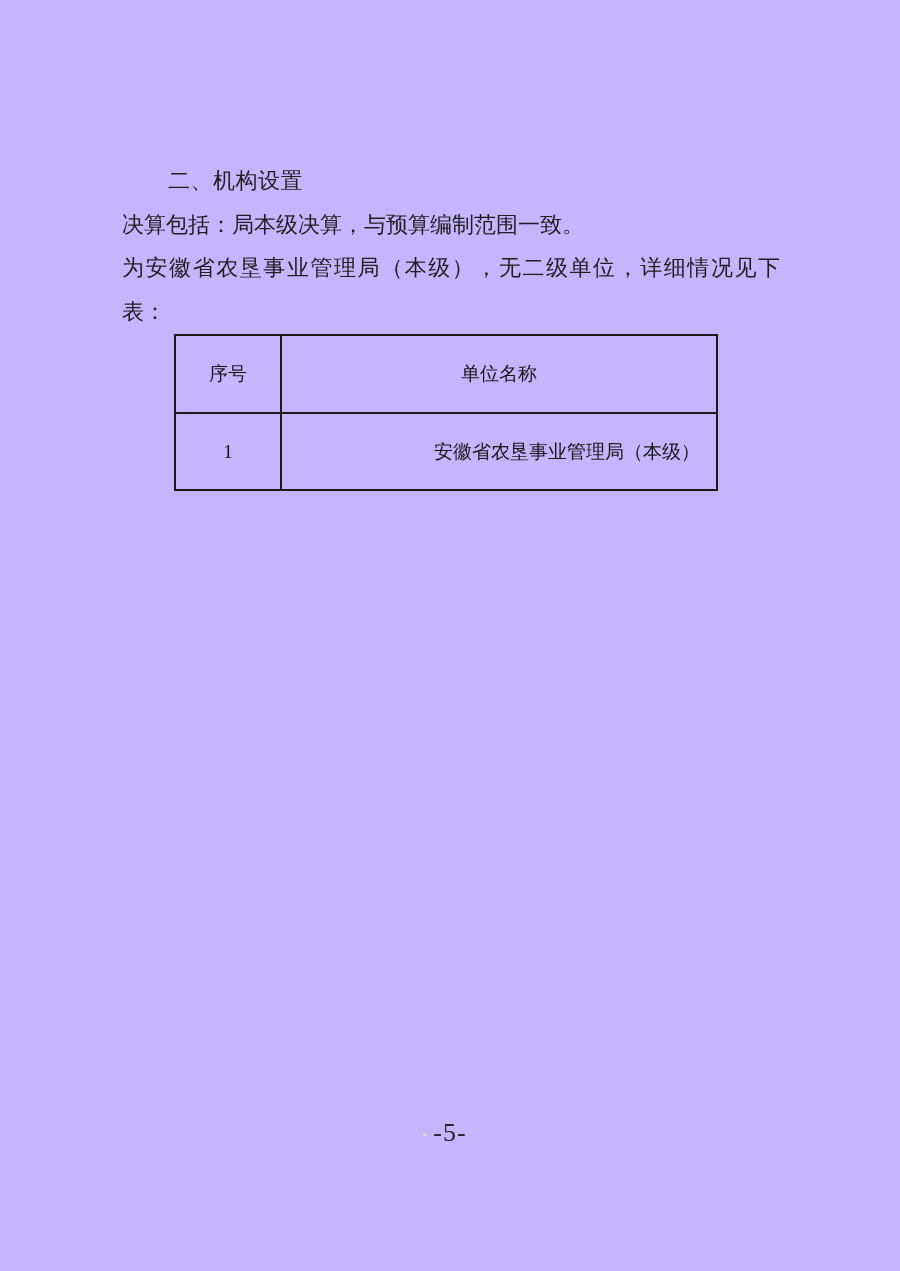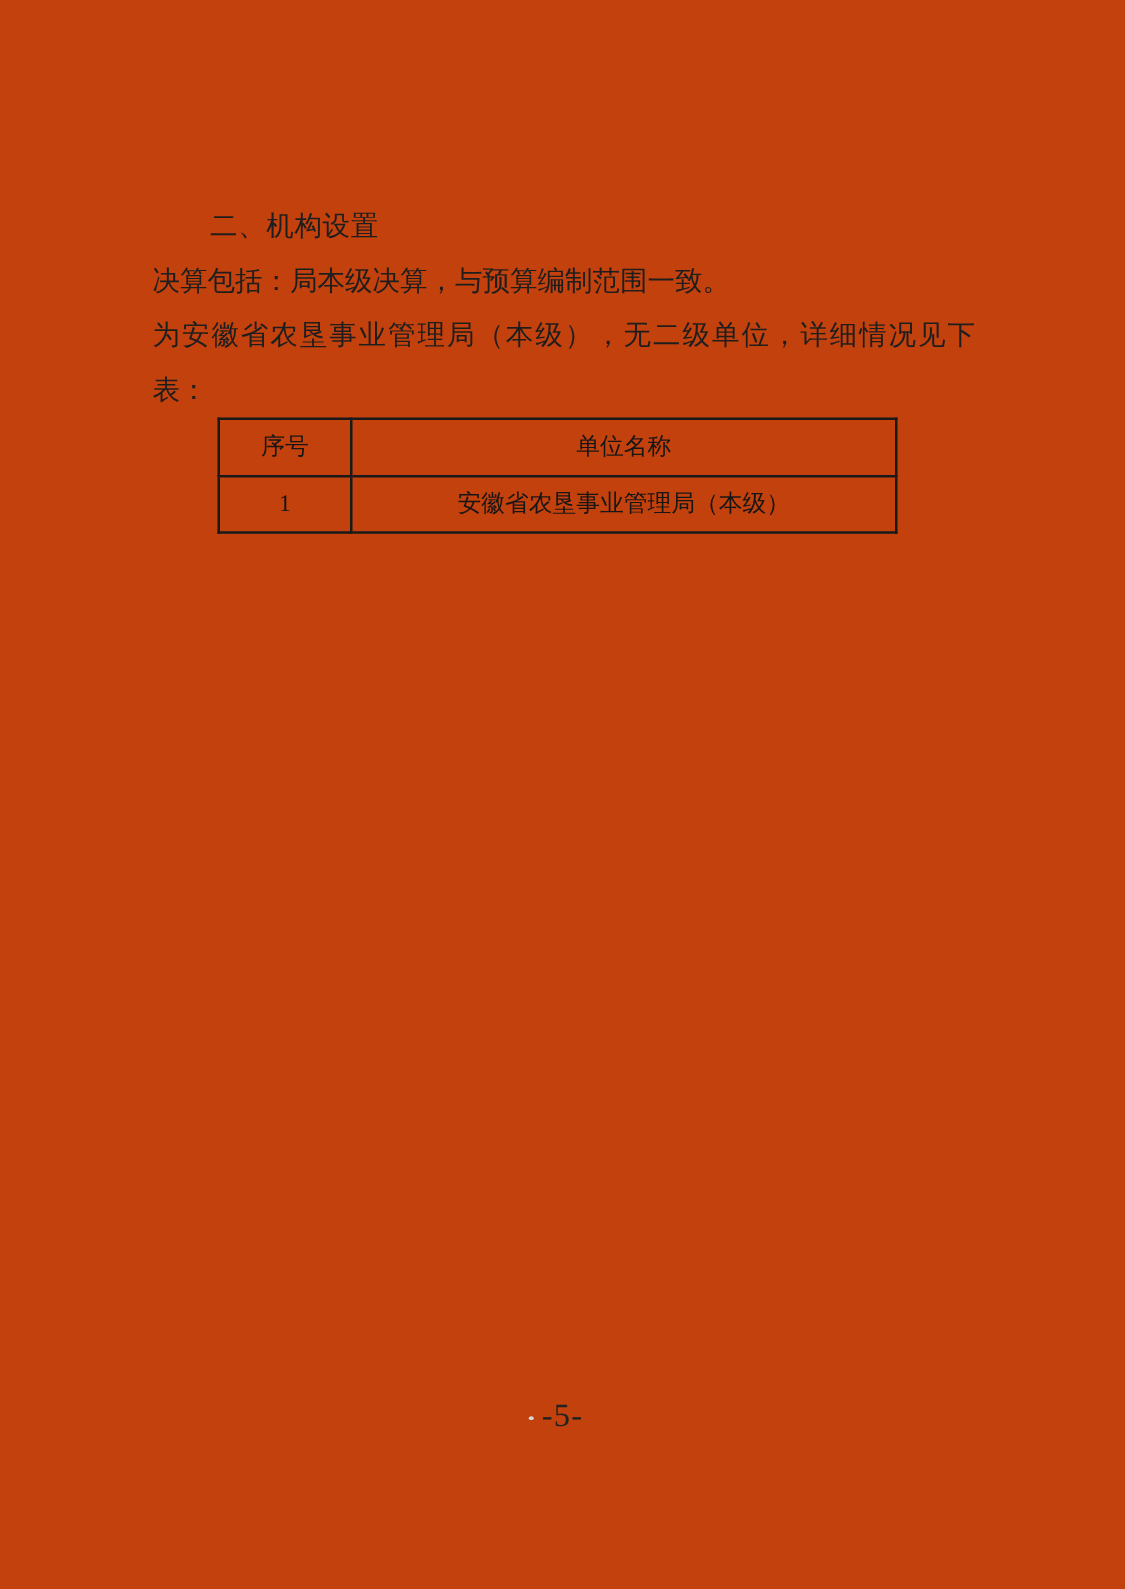--- a/index.html
+++ b/index.html
@@ -10,21 +10,21 @@
     width: 900px;
     height: 1271px;
     background: #ffffff;
     position: relative;
     overflow: hidden;
     font-family: "Liberation Serif", "DejaVu Serif", serif;
   }
   .page {
     position: absolute;
     inset: 0;
-    background: #c2410c;
+    background: #c4b5fd;
   }
   
   .content {
     position: absolute;
     left: 122px;
     top: 159px;
     width: 658px;
     font-size: 22px;
     line-height: 43.5px;
     color: #1e1e1e;
@@ -51,36 +51,36 @@
     margin-left: 52px;
     margin-top: 1px;
     width: 544px;
     table-layout: fixed;
     font-size: 19px;
     color: #161616;
   }
   table.units th,
   table.units td {
     border: 2px solid #1a1a1a;
-    padding: 0;
+    padding: 16px;
     font-weight: normal;
     vertical-align: middle;
   }
   table.units th {
     height: 28px;
     text-align: center;
   }
   table.units td {
     height: 26px;
   }
   td.cell-index {
     text-align: center;
   }
   td.cell-unit {
-    text-align: center;
+    text-align: right;
     padding-left: 9px;
   }
   col.col-index { width: 106px; }
   
   .page-number {
     position: absolute;
     top: 1116px;
     left: 0;
     width: 900px;
     text-align: center;

